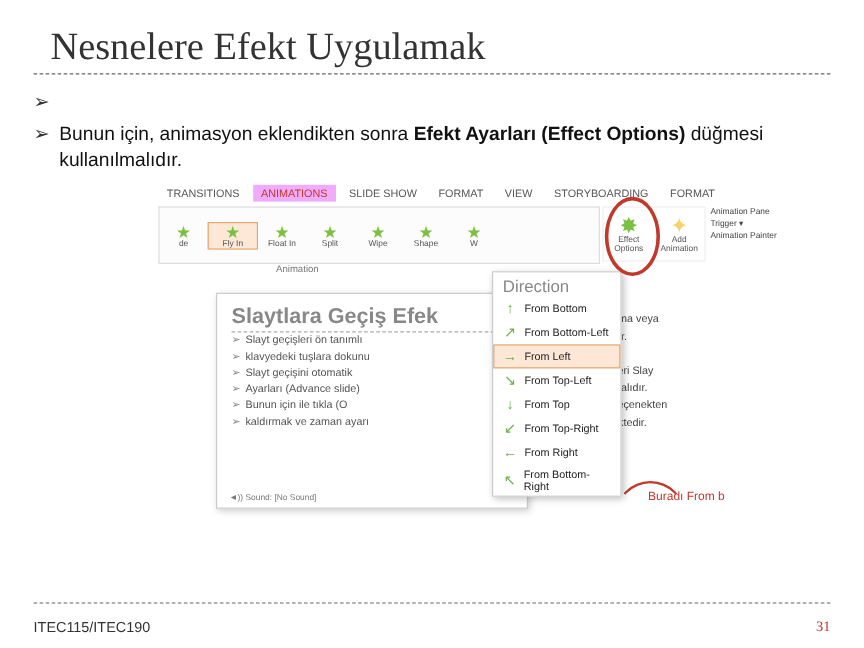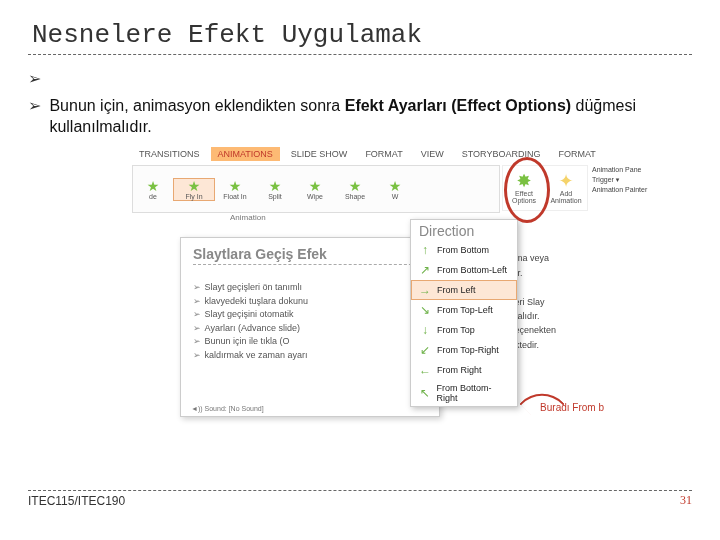--- a/index.html
+++ b/index.html
@@ -1,53 +1,53 @@
 <!DOCTYPE html>
 <html><head>
 <meta charset="utf-8">
 <style>
   html,body{margin:0;padding:0;width:720px;height:540px;background:#fff;font-family:"Segoe UI",Arial,sans-serif;color:#222;position:relative;overflow:hidden}
   .slide{padding:18px 28px 0 28px;box-sizing:border-box;height:100%;position:relative}
-  .title{font-family:Liberation Mono, monospace;font-size:26px;font-weight:400;color:#333;margin:2px 0 4px 4px}
+  .title{font-family:Liberation Serif, serif;font-size:32px;font-weight:400;color:#333;margin:2px 0 4px 14px}
   .title-rule{border:none;border-top:1px dashed #666;margin:2px 0 14px 0}
   .bullets{margin:0;padding:0;list-style:none;font-size:16px;line-height:1.3;color:#111}
   .bullets li{display:flex;margin-bottom:6px}
   .bullets .chev{color:#333;margin:0 8px 0 0;flex-shrink:0}
   .bullets b{font-weight:bold}
   .figure{margin:10px auto 0 auto;width:500px;height:290px;position:relative}
   .ribbon-tabs{display:flex;gap:4px;font-size:9px;color:#555;position:absolute;top:0;left:22px}
   .ribbon-tabs span{padding:2px 7px}
-  .ribbon-tabs .active{color:#c0392b;background:#fdba74}
+  .ribbon-tabs .active{color:#c0392b;background:#f0abfc}
   .anim-gallery{position:absolute;top:18px;left:22px;right:110px;height:46px;background:#fcfcfc;border:1px solid #ddd;display:flex;align-items:center;overflow:hidden}
   .anim-item{width:40px;text-align:center;font-size:7px;color:#555}
   .anim-item.active{background:#fde7d6;border:1px solid #e8a872}
   .star{font-size:14px;line-height:1;color:#7ac142;display:block}
   .star.add{color:#f5d36a}
   .gallery-label{position:absolute;top:66px;left:120px;font-size:8px;color:#777}
   .effect-panel{position:absolute;top:18px;right:22px;width:84px;height:44px;border:1px solid #eee;display:flex}
   .effect-btn{flex:1;text-align:center;font-size:7px;color:#555;display:flex;flex-direction:column;align-items:center;justify-content:center}
   .effect-btn .star{font-size:18px}
   .red-oval{position:absolute;top:10px;right:60px;width:40px;height:60px;border:3px solid #c0392b;border-radius:50%;z-index:5;pointer-events:none}
   .adv-group{position:absolute;top:18px;right:-30px;width:48px;font-size:7px;color:#444;line-height:1.4}
   .adv-group span{display:block;white-space:nowrap}
   .dropdown{position:absolute;top:72px;left:300px;width:106px;background:#fff;border:1px solid #ccc;box-shadow:2px 2px 6px rgba(0,0,0,.25);font-size:9px;z-index:4}
   .drop-hdr{font-size:14px;color:#888;padding:3px 8px 1px 8px}
   .drop-item{display:flex;align-items:center;gap:6px;padding:3px 8px}
   .drop-item.sel{background:#fde7d6;border:1px solid #e8a872;padding:2px 7px}
   .arrow-ic{color:#6fb24a;font-size:12px;width:12px;text-align:center}
   .mini-slide{position:absolute;top:90px;left:70px;width:260px;height:180px;background:#fff;border:1px solid #ccc;box-shadow:2px 2px 6px rgba(0,0,0,.2);box-sizing:border-box;padding:8px 12px;z-index:2}
-  .mini-title{font-size:14px;color:#888;font-weight:bold;border-bottom:1px dashed #aaa;padding-bottom:2px;margin-bottom:16px}
+  .mini-title{font-size:18px;color:#888;font-weight:bold;border-bottom:1px dashed #aaa;padding-bottom:2px;margin-bottom:0}
   .mini-bullets{font-size:9px;color:#555;list-style:none;margin:0;padding:0;line-height:1.5}
   .mini-bullets li{display:flex}
   .mini-bullets .mchev{margin-right:4px;color:#888}
   .mini-sound{font-size:7px;color:#777;position:absolute;bottom:4px;left:10px}
   .right-frag{position:absolute;top:104px;left:400px;width:86px;font-size:9px;color:#444;line-height:1.6;z-index:1}
   .callout{position:absolute;bottom:24px;right:6px;font-size:10px;color:#c0392b;text-align:left;line-height:1.1}
   .callout::before{content:"";position:absolute;right:46px;top:-14px;width:30px;height:30px;border-top:2px solid #c0392b;border-left:2px solid #c0392b;border-top-left-radius:30px;transform:rotate(45deg)}
-  .footer{position:absolute;left:28px;right:28px;bottom:32px;display:flex;justify-content:space-between;align-items:center;border-top:1px dashed #666;padding-top:2px;font-size:12px}
+  .footer{position:absolute;left:28px;right:28px;bottom:10px;display:flex;justify-content:space-between;align-items:center;border-top:1px dashed #666;padding-top:12px;font-size:12px}
   .footer .course{color:#333}
   .footer .page{color:#c0392b;font-family:Liberation Serif, serif}
 </style>
 </head>
 <body>
 
 <div class="slide">
   <div class="title">Nesnelere Efekt Uygulamak</div>
   <hr class="title-rule">
   <ul class="bullets">

